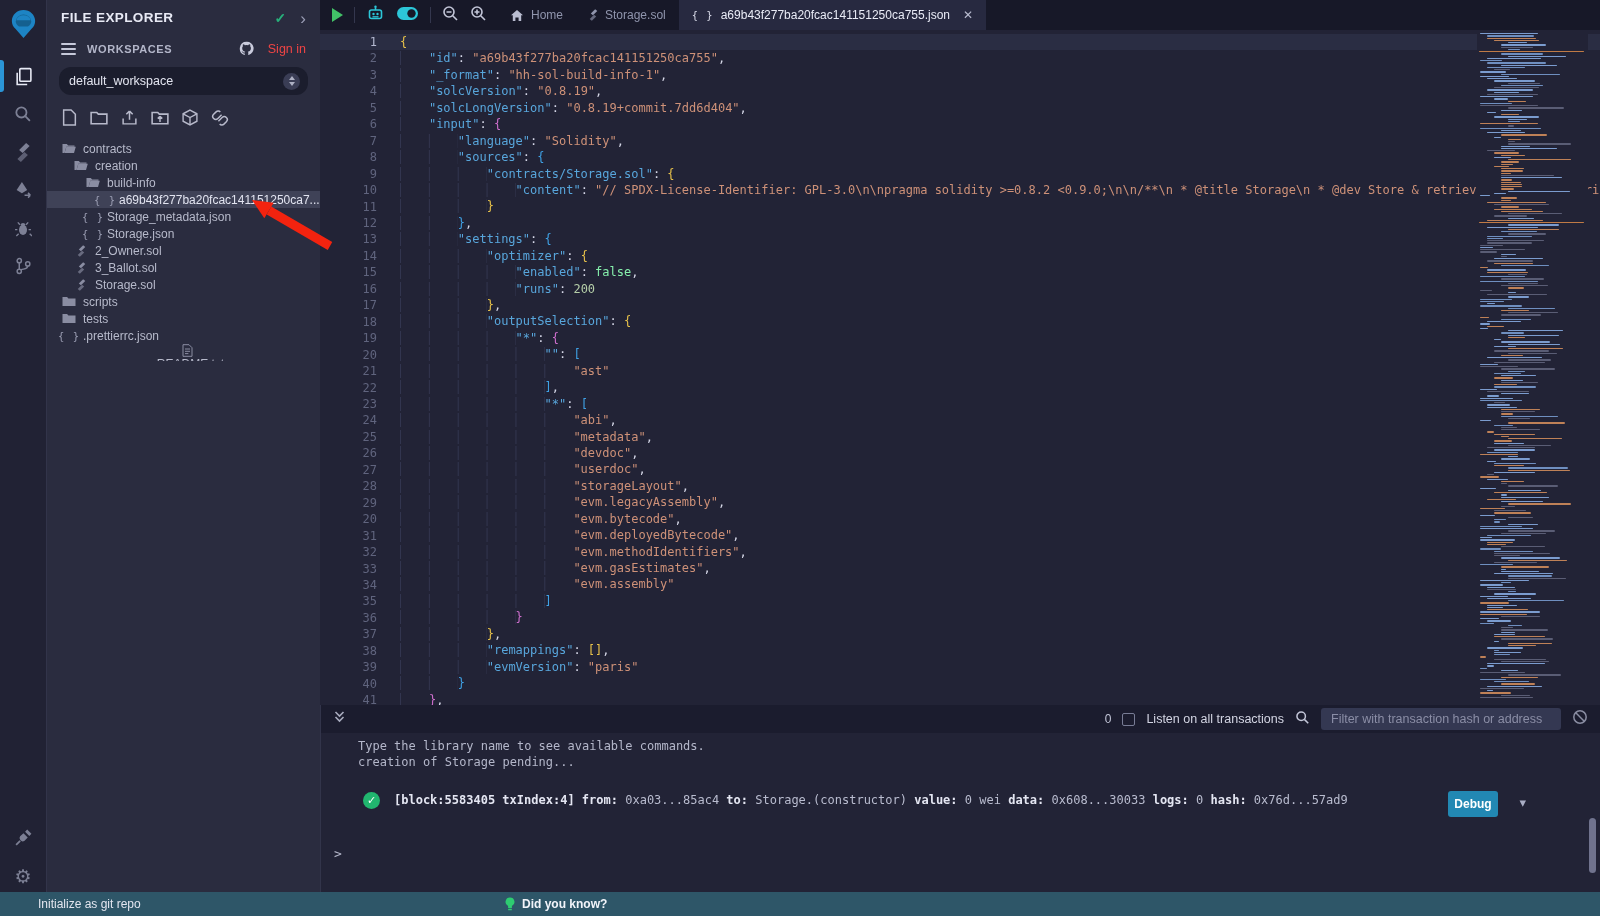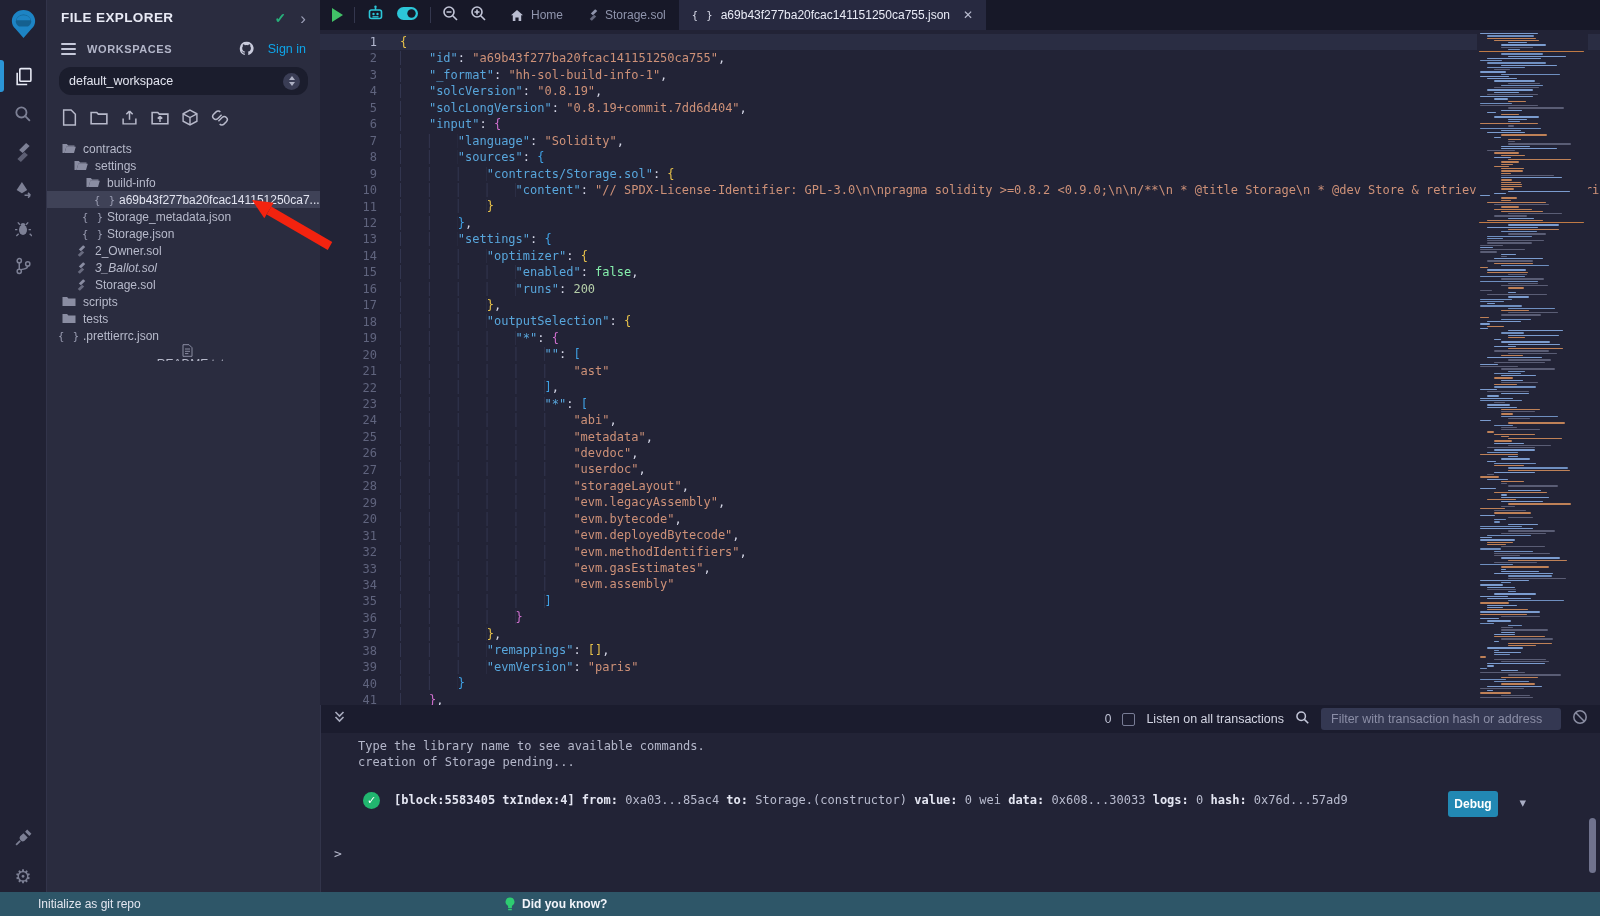--- a/index.html
+++ b/index.html
@@ -19,21 +19,21 @@
   
   .sidepanel{position:absolute;left:47px;top:0;width:273px;height:892px;background:#2a2c3f;}
   .sp-title{display:flex;align-items:flex-start;padding:10px 14px 6px;}
   .sp-title h1{font-size:13.5px;font-weight:bold;color:#e8eaf5;letter-spacing:.4px;margin:0;}
   .sp-check{margin-left:auto;color:#27b07a;font-size:14px;font-weight:bold;}
   .sp-chev{color:#9a9db5;font-size:17px;margin-left:14px;line-height:1;}
   .ws-row{display:flex;align-items:center;padding:8px 14px 4px;}
   .burger{display:flex;flex-direction:column;gap:3px;width:15px;}
   .burger i{display:block;height:2px;background:#c6c9da;border-radius:1px;}
   .ws-label{font-size:11px;font-weight:bold;color:#b3b6c9;letter-spacing:.6px;margin-left:11px;}
-  .signin{margin-left:auto;display:flex;align-items:center;gap:14px;font-size:12.5px;color:#0ea5e9;}
+  .signin{margin-left:auto;display:flex;align-items:center;gap:14px;font-size:12.5px;color:#ef4444;}
   .ws-select{margin:7px 12px 0;height:28px;background:#1b1d2d;border-radius:12px;display:flex;
              align-items:center;padding:0 8px 0 10px;font-size:12.5px;color:#e3e5f0;}
   .ws-stepper{margin-left:auto;width:17px;height:17px;border-radius:50%;background:#3a3d55;
               display:flex;flex-direction:column;align-items:center;justify-content:center;gap:2px;}
   .tri-up{width:0;height:0;border-left:3.5px solid transparent;border-right:3.5px solid transparent;border-bottom:4px solid #aeb1c4;}
   .tri-dn{width:0;height:0;border-left:3.5px solid transparent;border-right:3.5px solid transparent;border-top:4px solid #aeb1c4;}
   .fe-toolbar{display:flex;align-items:center;gap:13px;padding:14px 0 8px 15px;}
   .tree{margin-top:2px;}
   .trow{display:flex;align-items:center;height:17px;font-size:12px;color:#b7bacb;white-space:nowrap;overflow:hidden;}
   .trow .ti{width:16px;display:flex;justify-content:center;margin-right:6px;flex:none;}
@@ -223,21 +223,21 @@
           </span>
           <span>contracts</span>
         </div>
         <div class="trow" style="padding-left: 26px;">
           <span class="ti">
             <svg width="14" height="11" viewBox="0 0 14 11">
               <path d="M.5 1h4.3L6.1 2.4h6.4v1.4H4.3L2.6 10H.5z" fill="#8a8da2"></path>
               <path d="M4.3 3.8h9.5L12 10H2.6z" fill="#8a8da2"></path>
             </svg>
           </span>
-          <span>settings</span>
+          <span>creation</span>
         </div>
         <div class="trow" style="padding-left: 38px;">
           <span class="ti">
             <svg width="14" height="11" viewBox="0 0 14 11">
               <path d="M.5 1h4.3L6.1 2.4h6.4v1.4H4.3L2.6 10H.5z" fill="#8a8da2"></path>
               <path d="M4.3 3.8h9.5L12 10H2.6z" fill="#8a8da2"></path>
             </svg>
           </span>
           <span>build-info</span>
         </div>
@@ -261,21 +261,21 @@
         </div>
         <div class="trow" style="padding-left: 26px;">
           <span class="ti">
             <svg width="9" height="12" viewBox="0 0 10 13">
               <path d="M6.8 0L2 4.8l2.4 2L9.2 2z" fill="#8a8da2"></path>
               <path d="M3.2 13L8 8.2l-2.4-2L.8 11z" fill="#8a8da2" opacity=".65"></path>
             </svg>
           </span>
           <span>2_Owner.sol</span>
         </div>
-        <div class="trow" style="padding-left: 26px; font-style: italic;">
+        <div class="trow" style="padding-left: 26px;">
           <span class="ti">
             <svg width="9" height="12" viewBox="0 0 10 13">
               <path d="M6.8 0L2 4.8l2.4 2L9.2 2z" fill="#8a8da2"></path>
               <path d="M3.2 13L8 8.2l-2.4-2L.8 11z" fill="#8a8da2" opacity=".65"></path>
             </svg>
           </span>
           <span>3_Ballot.sol</span>
         </div>
         <div class="trow" style="padding-left: 26px;">
           <span class="ti">

